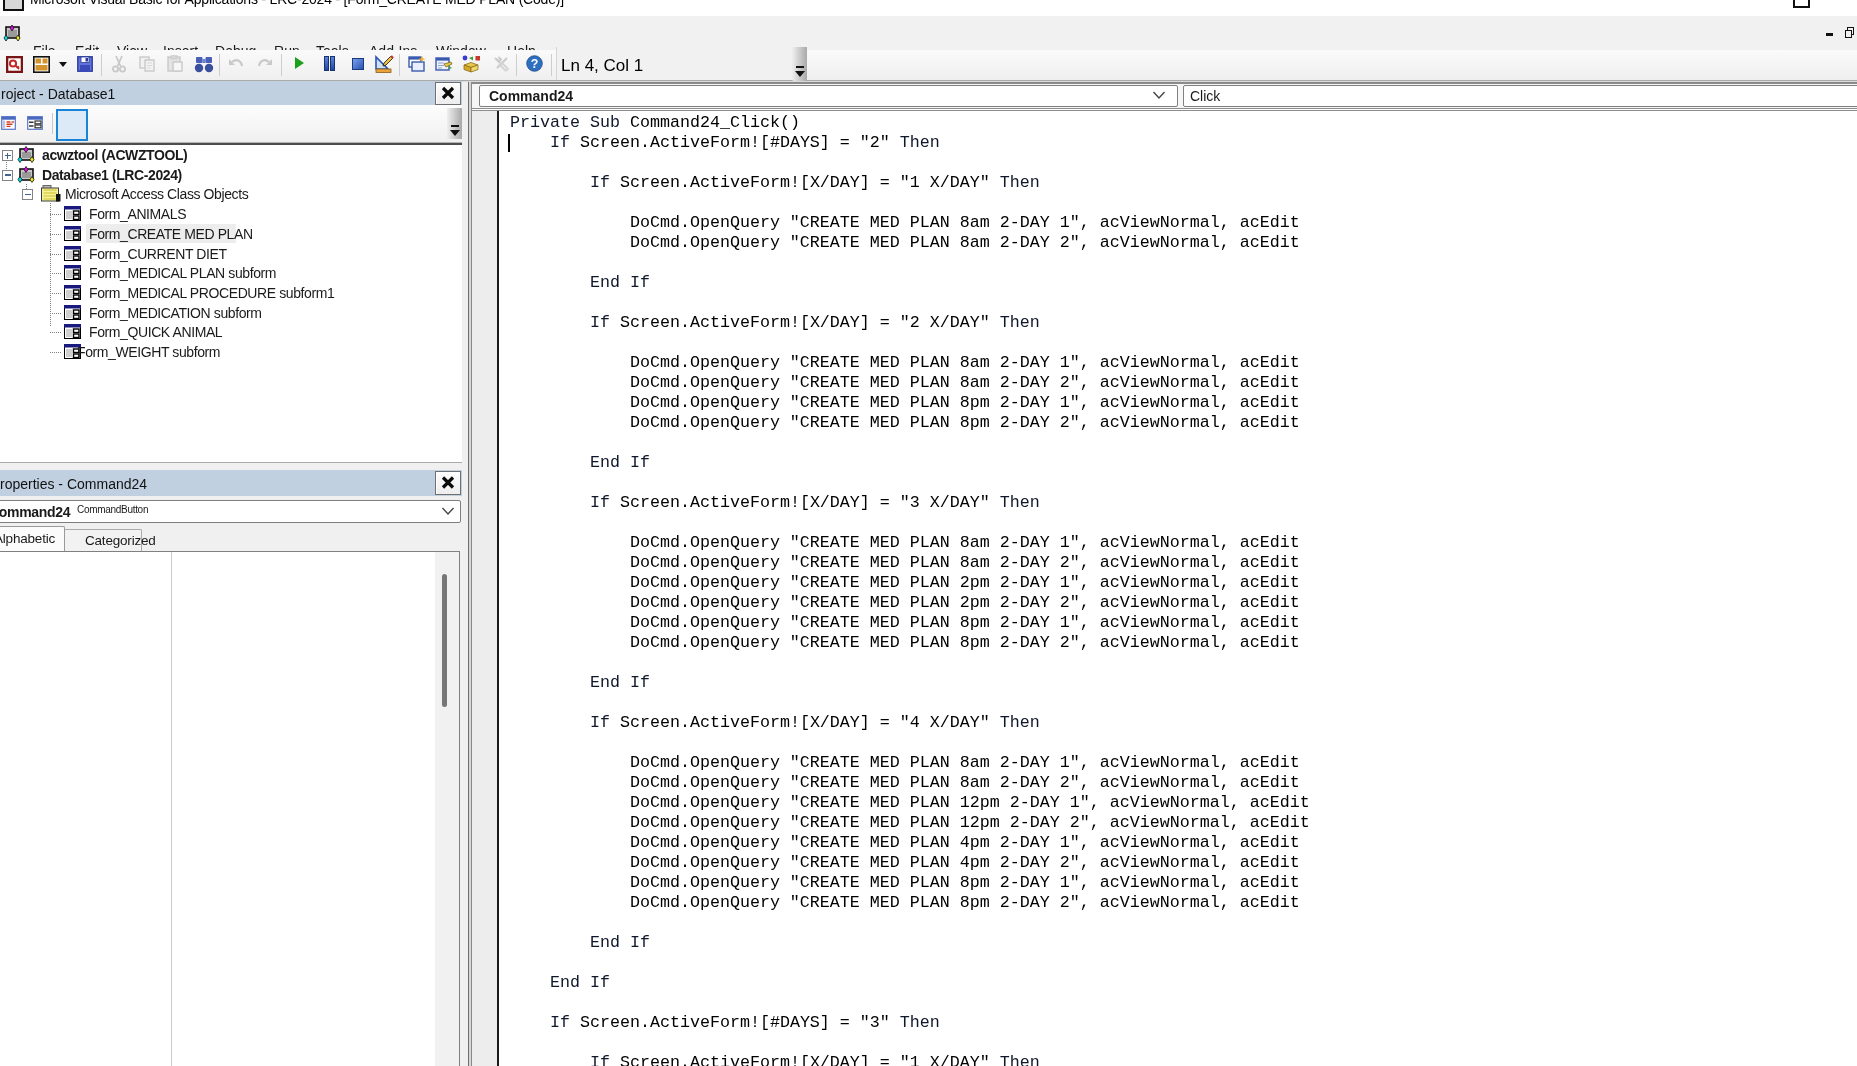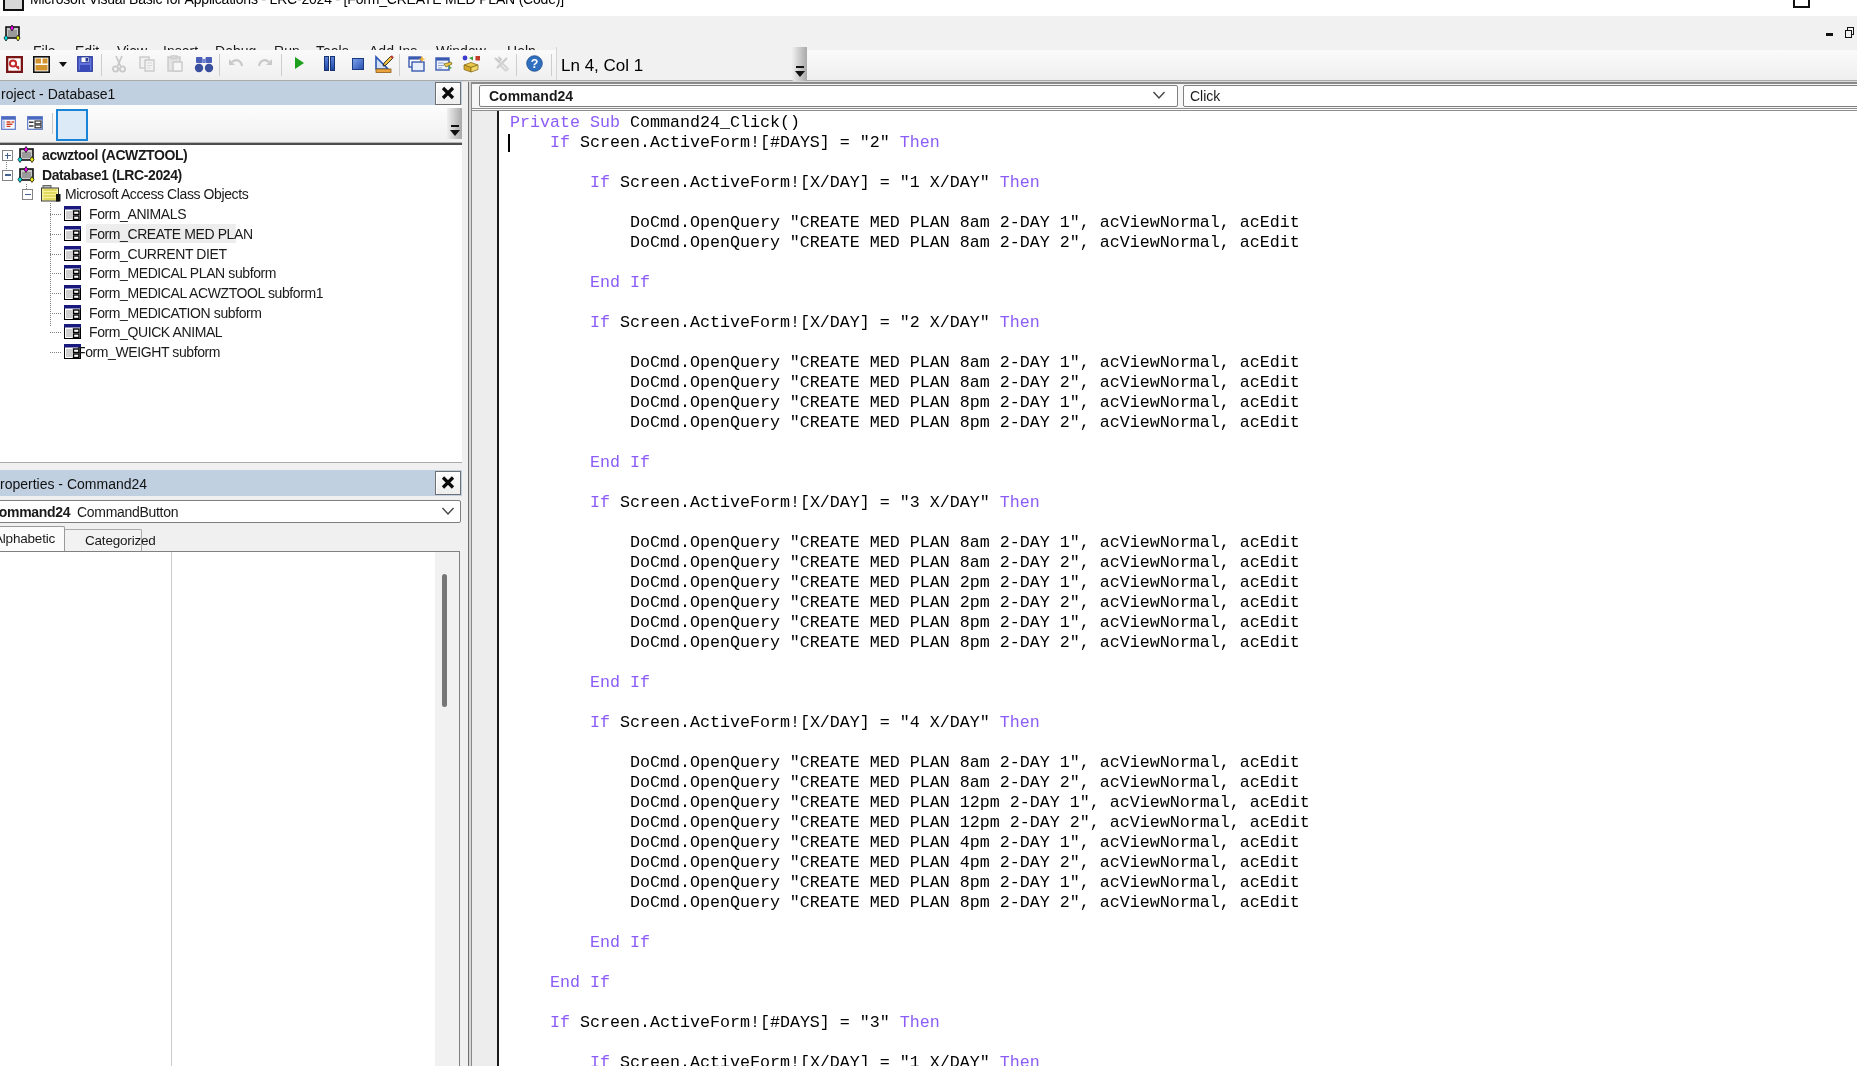--- a/index.html
+++ b/index.html
@@ -1,19 +1,19 @@
 <!DOCTYPE html>
 <html><head><meta charset="utf-8"><style>
 html,body{margin:0;padding:0}
 body{width:1857px;height:1066px;position:relative;overflow:hidden;font-family:"Liberation Sans",sans-serif;background:#fff;font-size:14px;color:#1a1a1a}
 .a{position:absolute}
 .dotv{position:absolute;width:1px;background-image:repeating-linear-gradient(180deg,#808080 0 1px,transparent 1px 2px)}
 .doth{position:absolute;height:1px;background-image:repeating-linear-gradient(90deg,#808080 0 1px,transparent 1px 2px)}
 pre{margin:0}
-.k{color:#8b5cf6}
+.k{color:#0f172a}
 .trow{position:absolute;white-space:nowrap;letter-spacing:-0.4px}
 .prow{position:absolute;white-space:nowrap;letter-spacing:-0.3px;font-size:13.5px}
 .mnu{position:absolute;top:43px;white-space:nowrap}
 .sep{position:absolute;top:54px;width:1px;height:22px;background:#cdcdcd}
 </style></head><body>
 
 <div class="a" style="left:0;top:0;width:1857px;height:16px;background:#ffffff;overflow:hidden">
   <div class="a" style="left:30px;top:-9px;font-size:14px;color:#000;letter-spacing:-0.2px">Microsoft Visual Basic for Applications - LRC-2024 - [Form_CREATE MED PLAN (Code)]</div>
   <div class="a" style="left:3px;top:-10px;width:17px;height:17px;background:#d8d8d8;border:2px solid #111"></div>
   <div class="a" style="left:1793px;top:-7px;width:13px;height:11px;border:2px solid #111;background:#fff"></div>
@@ -289,21 +289,21 @@
     </svg>
     <div class="trow" style="left:89px;top:120.69999999999999px">Form_MEDICAL PLAN subform</div>
     <div class="doth" style="left:50px;top:148.39999999999998px;width:12px"></div>
     <svg class="a" style="left:64px;top:140.39999999999998px" width="17" height="15" viewBox="0 0 17 15">
       <rect x="0.5" y="0.5" width="16" height="14" fill="#fff" stroke="#000"></rect>
       <rect x="0" y="0" width="17" height="3.5" fill="#1a1a7e"></rect>
       <rect x="2" y="5" width="6" height="8" fill="#cfcfcf"></rect>
       <rect x="9.5" y="5" width="5.5" height="3.5" fill="#fff" stroke="#000" stroke-width="1.4"></rect>
       <rect x="9.5" y="10" width="5.5" height="3.5" fill="#fff" stroke="#000" stroke-width="1.4"></rect>
     </svg>
-    <div class="trow" style="left:89px;top:140.39999999999998px">Form_MEDICAL ACWZTOOL subform1</div>
+    <div class="trow" style="left:89px;top:140.39999999999998px">Form_MEDICAL PROCEDURE subform1</div>
     <div class="doth" style="left:50px;top:168.10000000000002px;width:12px"></div>
     <svg class="a" style="left:64px;top:160.10000000000002px" width="17" height="15" viewBox="0 0 17 15">
       <rect x="0.5" y="0.5" width="16" height="14" fill="#fff" stroke="#000"></rect>
       <rect x="0" y="0" width="17" height="3.5" fill="#1a1a7e"></rect>
       <rect x="2" y="5" width="6" height="8" fill="#cfcfcf"></rect>
       <rect x="9.5" y="5" width="5.5" height="3.5" fill="#fff" stroke="#000" stroke-width="1.4"></rect>
       <rect x="9.5" y="10" width="5.5" height="3.5" fill="#fff" stroke="#000" stroke-width="1.4"></rect>
     </svg>
     <div class="trow" style="left:89px;top:160.10000000000002px">Form_MEDICATION subform</div>
     <div class="doth" style="left:50px;top:187.79999999999995px;width:12px"></div>
@@ -333,21 +333,21 @@
 <div class="a" style="left:0;top:476px;font-size:14px;color:#111">roperties - Command24</div>
 <div class="a" style="left:435px;top:471px;width:24px;height:22px;background:linear-gradient(180deg,#fdfdfd,#ededed);border:1px solid #707070;box-shadow:inset 1px 1px 0 #fff">
   <svg width="24" height="22" viewBox="0 0 24 22">
       <path d="M7 5.5 L17 15.5 M17 5.5 L7 15.5" stroke="#0a0a0a" stroke-width="3.2"></path>
     </svg>
 </div>
 <div class="a" style="left:0;top:496px;width:462px;height:570px;background:#f0f0f0"></div>
 
 <div class="a" style="left:-8px;top:500px;width:467px;height:21px;background:#fff;border:1px solid #7e7e7e;border-radius:2px"></div>
 <div class="a" style="left:-11px;top:504px;font-weight:bold;font-size:14px;letter-spacing:-0.3px">Command24</div>
-<div class="a" style="left:77px;top:504px;font-size:14px;letter-spacing:-0.3px">CommandButton</div>
+<div class="a" style="left:77px;top:504px;font-size:10px;letter-spacing:-0.3px">CommandButton</div>
 <svg class="a" style="left:441px;top:505px" width="14" height="12" viewBox="0 0 14 12">
     <path d="M1.5 3 L7 9 L12.5 3" fill="none" stroke="#474747" stroke-width="1.4"></path>
   </svg>
 
 <div class="a" style="left:64px;top:528.5px;width:76px;height:23px;background:#f2f2f2;border:1px solid #ababab;border-bottom:none;border-radius:2px 2px 0 0"></div>
 <div class="a" style="left:85px;top:533px;font-size:13.5px;letter-spacing:-0.2px">Categorized</div>
 <div class="a" style="left:-8px;top:525.5px;width:71px;height:27px;background:#fbfbfb;border:1px solid #9a9a9a;border-bottom:none;border-radius:2px 2px 0 0"></div>
 <div class="a" style="left:-6px;top:531px;font-size:13.5px;letter-spacing:-0.2px">Alphabetic</div>
 
 <div class="a" style="left:0;top:551px;width:460px;height:1px;background:#808080"></div>

